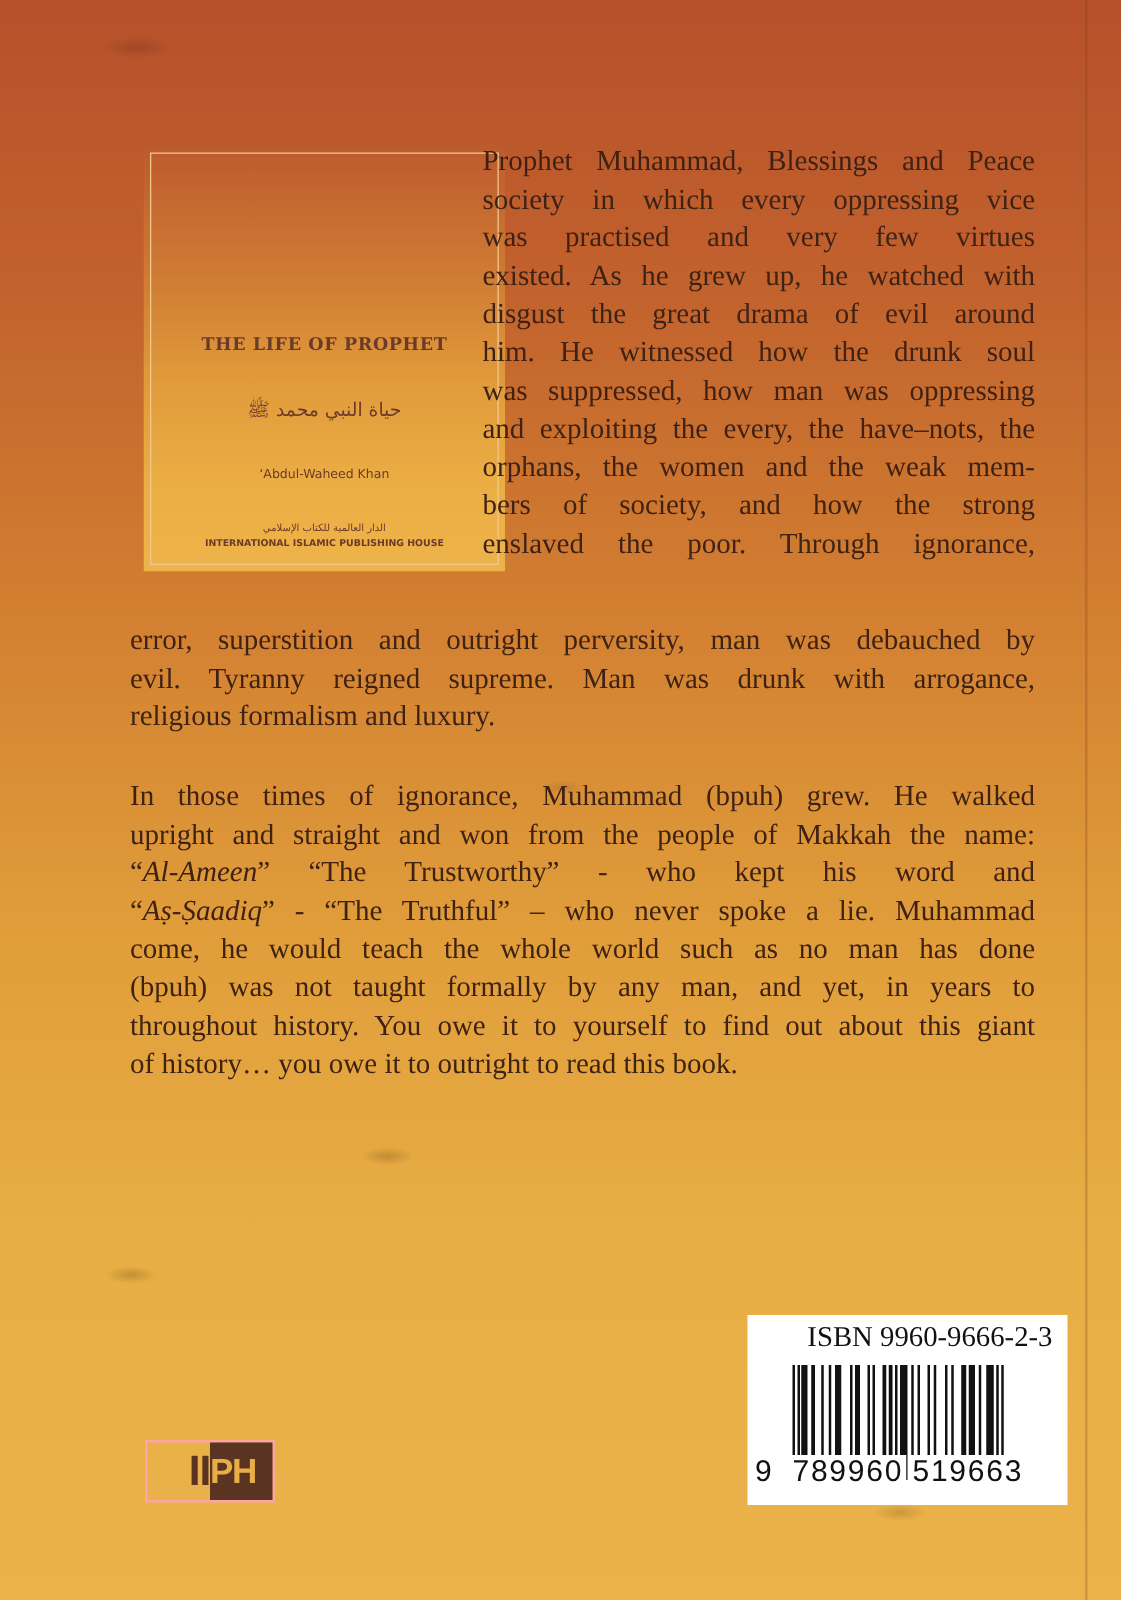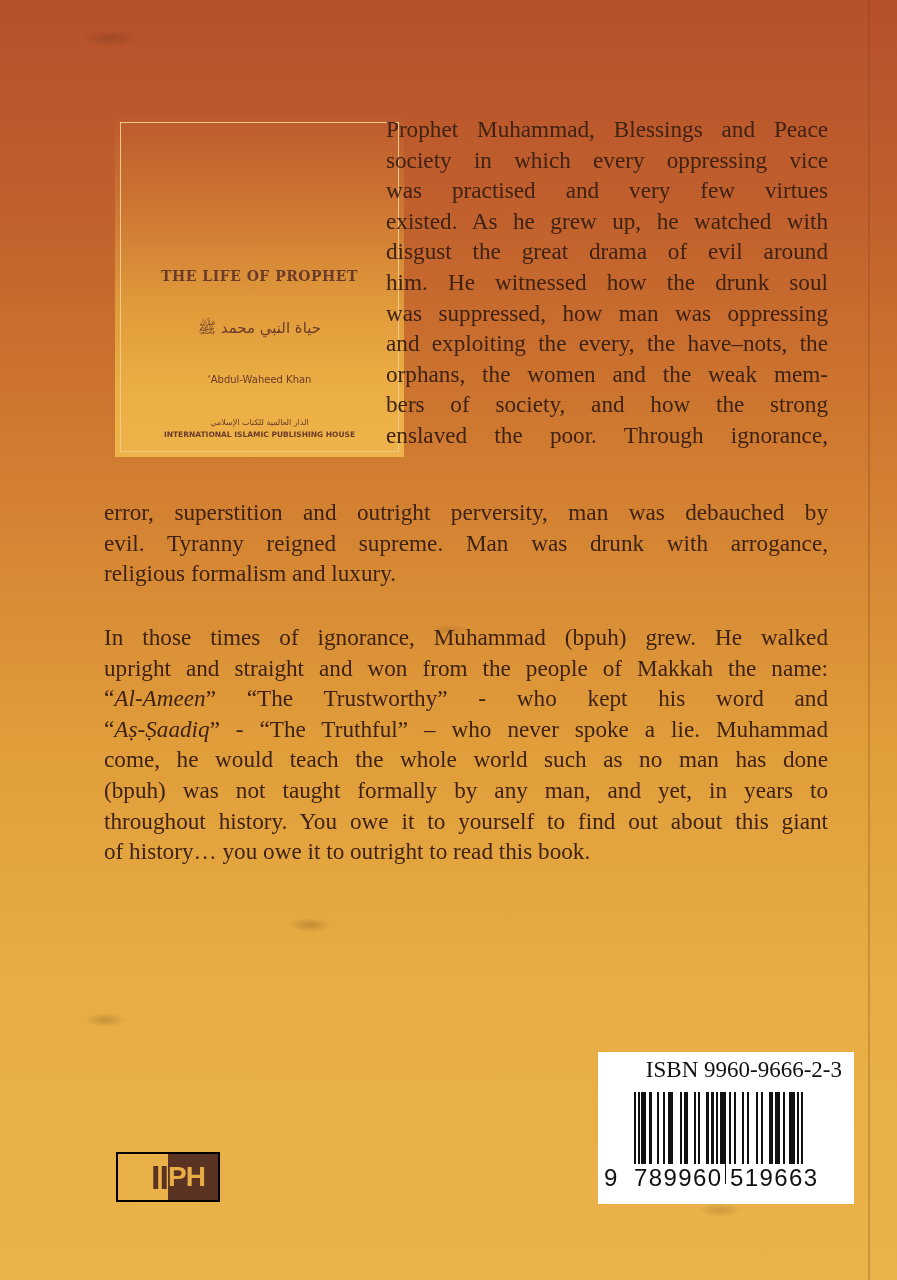--- a/index.html
+++ b/index.html
@@ -84,21 +84,21 @@
   .ean {
     position: absolute; left: 6px; top: 112px; width: 240px;
     font-family: "Liberation Sans", sans-serif; font-size: 24px; color: #111;
     background: transparent; letter-spacing: 1.4px;
   }
   .ean .d1 { position: absolute; left: 0; top: 0; }
   .ean .d2 { position: absolute; left: 28px; top: 0; background: #fff; padding: 0 2px; }
   .ean .d3 { position: absolute; left: 124px; top: 0; background: #fff; padding: 0 2px; }
   .logo {
     position: absolute; left: 116px; top: 1152px; width: 104px; height: 50px;
-    display: flex; box-sizing: border-box; border: 2px solid #000000;
+    display: flex; box-sizing: border-box; border: 2px solid #fca5a5;
   }
   .logo .left {
     width: 50%; display: flex; align-items: center; justify-content: flex-end;
     font-family: "Liberation Sans", sans-serif; font-weight: bold; font-size: 34px;
     color: #5a3322; letter-spacing: -1px; padding-right: 0;
   }
   .logo .right {
     width: 50%; background: #5a3322; display: flex; align-items: center; justify-content: flex-start;
     font-family: "Liberation Sans", sans-serif; font-weight: bold; font-size: 28px;
     color: #e9ad45; letter-spacing: -1px;

